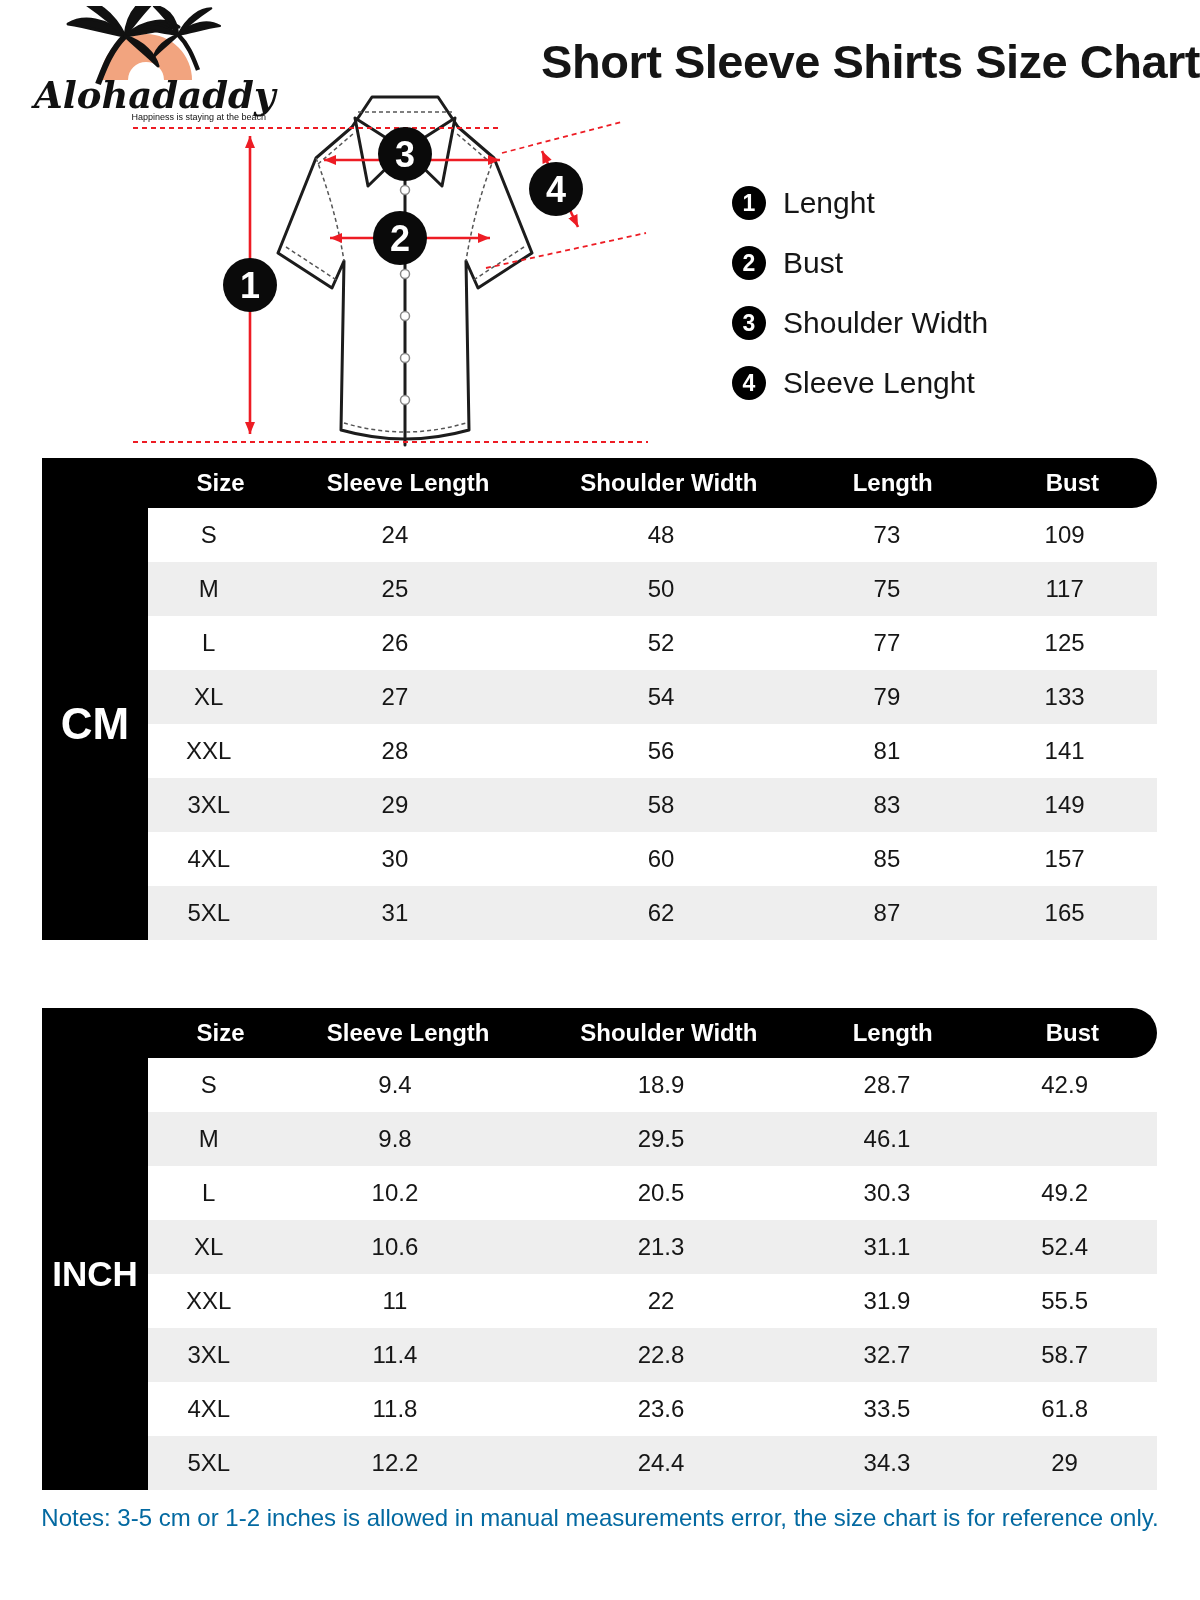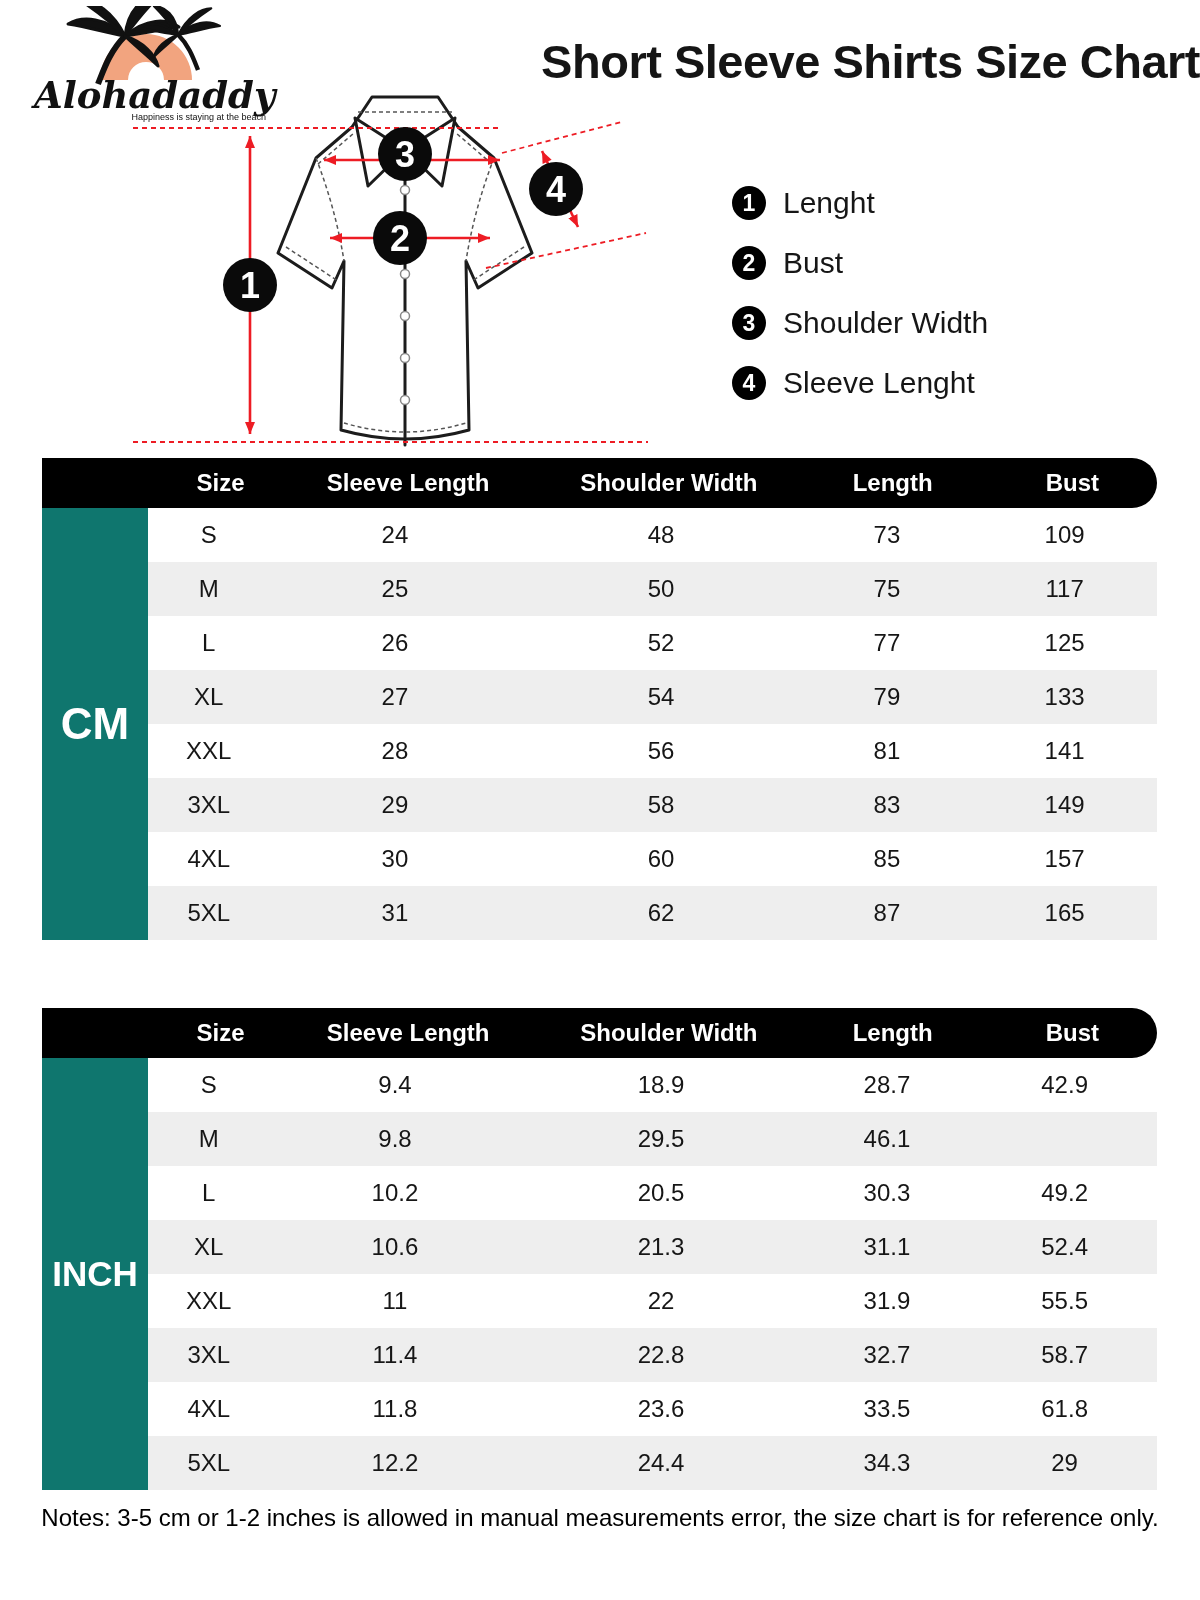--- a/index.html
+++ b/index.html
@@ -23,32 +23,32 @@
 
   
   .size-table { position:absolute; left:42px; width:1115px; }
   .size-table.cm   { top:458px; }
   .size-table.inch { top:1008px; }
   .thead { display:grid; grid-template-columns:106px 121fr 250fr 280fr 170fr 184fr;
            background:#000; height:50px; align-items:center; text-align:center;
            color:#fff; font-size:24px; font-weight:bold;
            border-radius:0 25px 25px 0;gap:17px; }
   .tbody { display:flex; }
-  .unit-label { width:106px; flex:0 0 106px; background:#0f766e; color:#fff;
+  .unit-label { width:106px; flex:0 0 106px; background:#000000; color:#fff;
                 display:flex; align-items:center; justify-content:center;
                 font-weight:bold; font-size:44px; }
   .unit-label.small { font-size:35px; }
   .rows { flex:1; }
   .trow { display:grid; grid-template-columns:121fr 250fr 280fr 170fr 184fr;
           height:54px; align-items:center; text-align:center; font-size:24px; color:#161616; }
   .trow:nth-child(even) { background:#eeeeee; }
 
   
   .notes { position:absolute; top:1504px; left:0; width:100%; text-align:center;
-           font-size:24px; color:#000000; }
+           font-size:24px; color:#0369a1; }
 </style>
 </head>
 <body>
 
 <div class="page">
 
   <svg class="logo" viewBox="0 0 250 118">
     <path d="M72,74 A46,46 0 0 1 164,74 L136,74 A18,18 0 0 0 100,74 Z" fill="#F2A47F"></path>
     <g fill="#111" stroke="#111" stroke-width="2" stroke-linejoin="round">
       <g transform="translate(70,78) scale(1.5)">

